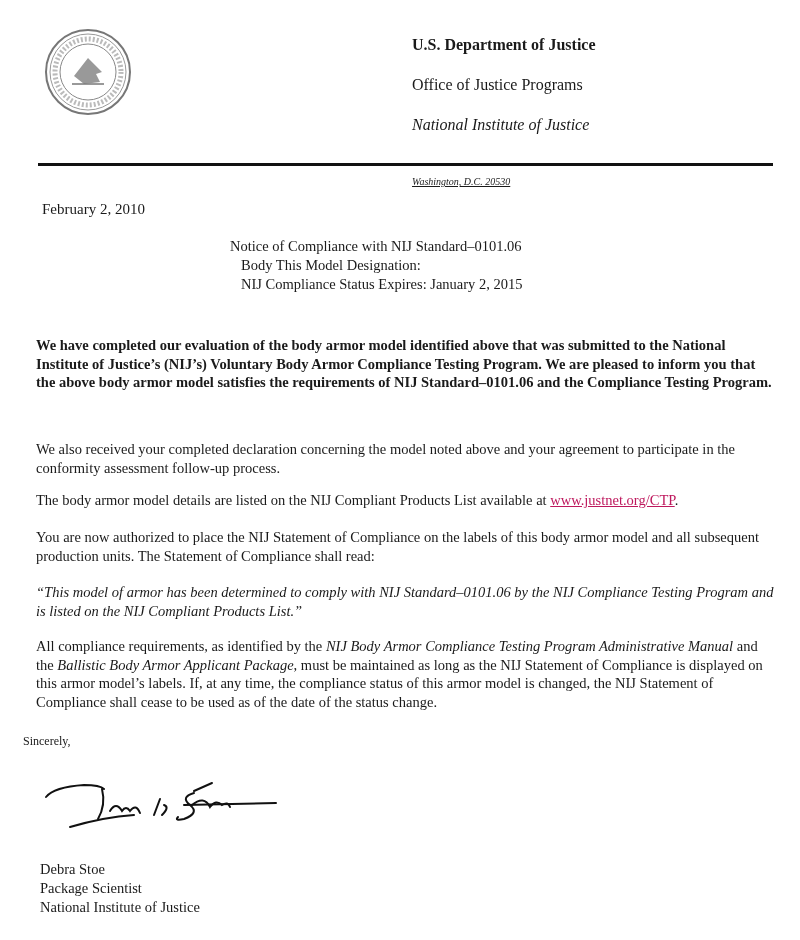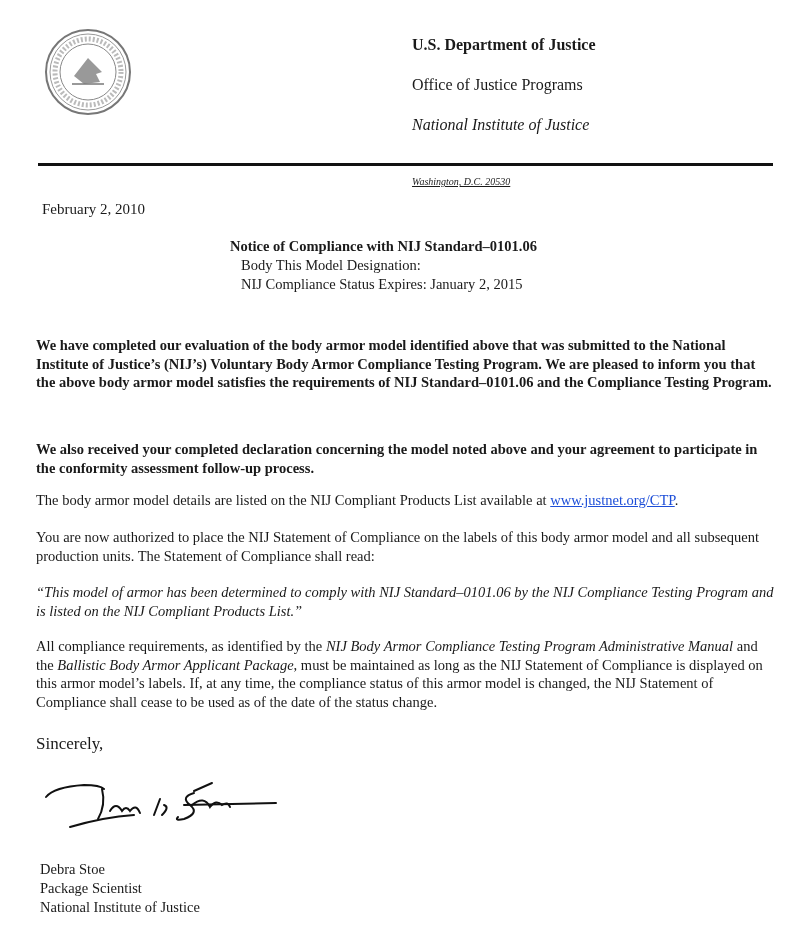--- a/index.html
+++ b/index.html
@@ -6,34 +6,34 @@
     body { width: 800px; height: 940px; position: relative; overflow: hidden;
            font-family: "Liberation Serif", "DejaVu Serif", serif; color: #1a1a1a; }
     .abs { position: absolute; }
     .seal { left: 44px; top: 28px; width: 88px; height: 88px; }
     .hdr1 { left: 412px; top: 36px; font-size: 16px; font-weight: bold; }
     .hdr2 { left: 412px; top: 76px; font-size: 16px; }
     .hdr3 { left: 412px; top: 116px; font-size: 16px; font-style: italic; }
     .rule { left: 38px; top: 163px; width: 735px; height: 3px; background: #111; }
     .city { left: 412px; top: 176px; font-size: 10px; font-style: italic; text-decoration: underline; }
     .date { left: 42px; top: 201px; font-size: 15px; }
-    .notice-title { left: 230px; top: 238px; font-size: 14.5px; font-weight: bold; }
+    .notice-title { left: 230px; top: 238px; font-size: 14.5px; font-weight: normal; }
     .notice-line { left: 241px; font-size: 14.5px; }
     .nl1 { top: 257px; }
     .nl2 { top: 276px; }
     .para { left: 36px; width: 740px; font-size: 14.5px; line-height: 18.5px; margin: 0; }
     .p1 { top: 336px; font-weight: bold; }
-    .p2 { top: 440px; font-weight: bold; }
+    .p2 { top: 440px; }
     .p3 { top: 491px; }
     .p4 { top: 528px; }
     .p5 { top: 583px; font-style: italic; }
     .p6 { top: 637px; }
-    .link { color: #1d4ed8; text-decoration: underline; cursor: pointer; }
+    .link { color: #be185d; text-decoration: underline; cursor: pointer; }
     .it { font-style: italic; }
-    .closing { left: 36px; top: 734px; font-size: 17px; }
+    .closing { left: 23px; top: 734px; font-size: 12px; }
     .sig { left: 44px; top: 775px; width: 240px; height: 60px; }
     .sn { left: 40px; font-size: 14.5px; }
     .sn1 { top: 861px; }
     .sn2 { top: 880px; }
     .sn3 { top: 899px; }
   </style>
 </head>
 <body>
 
 <div class="abs seal">

